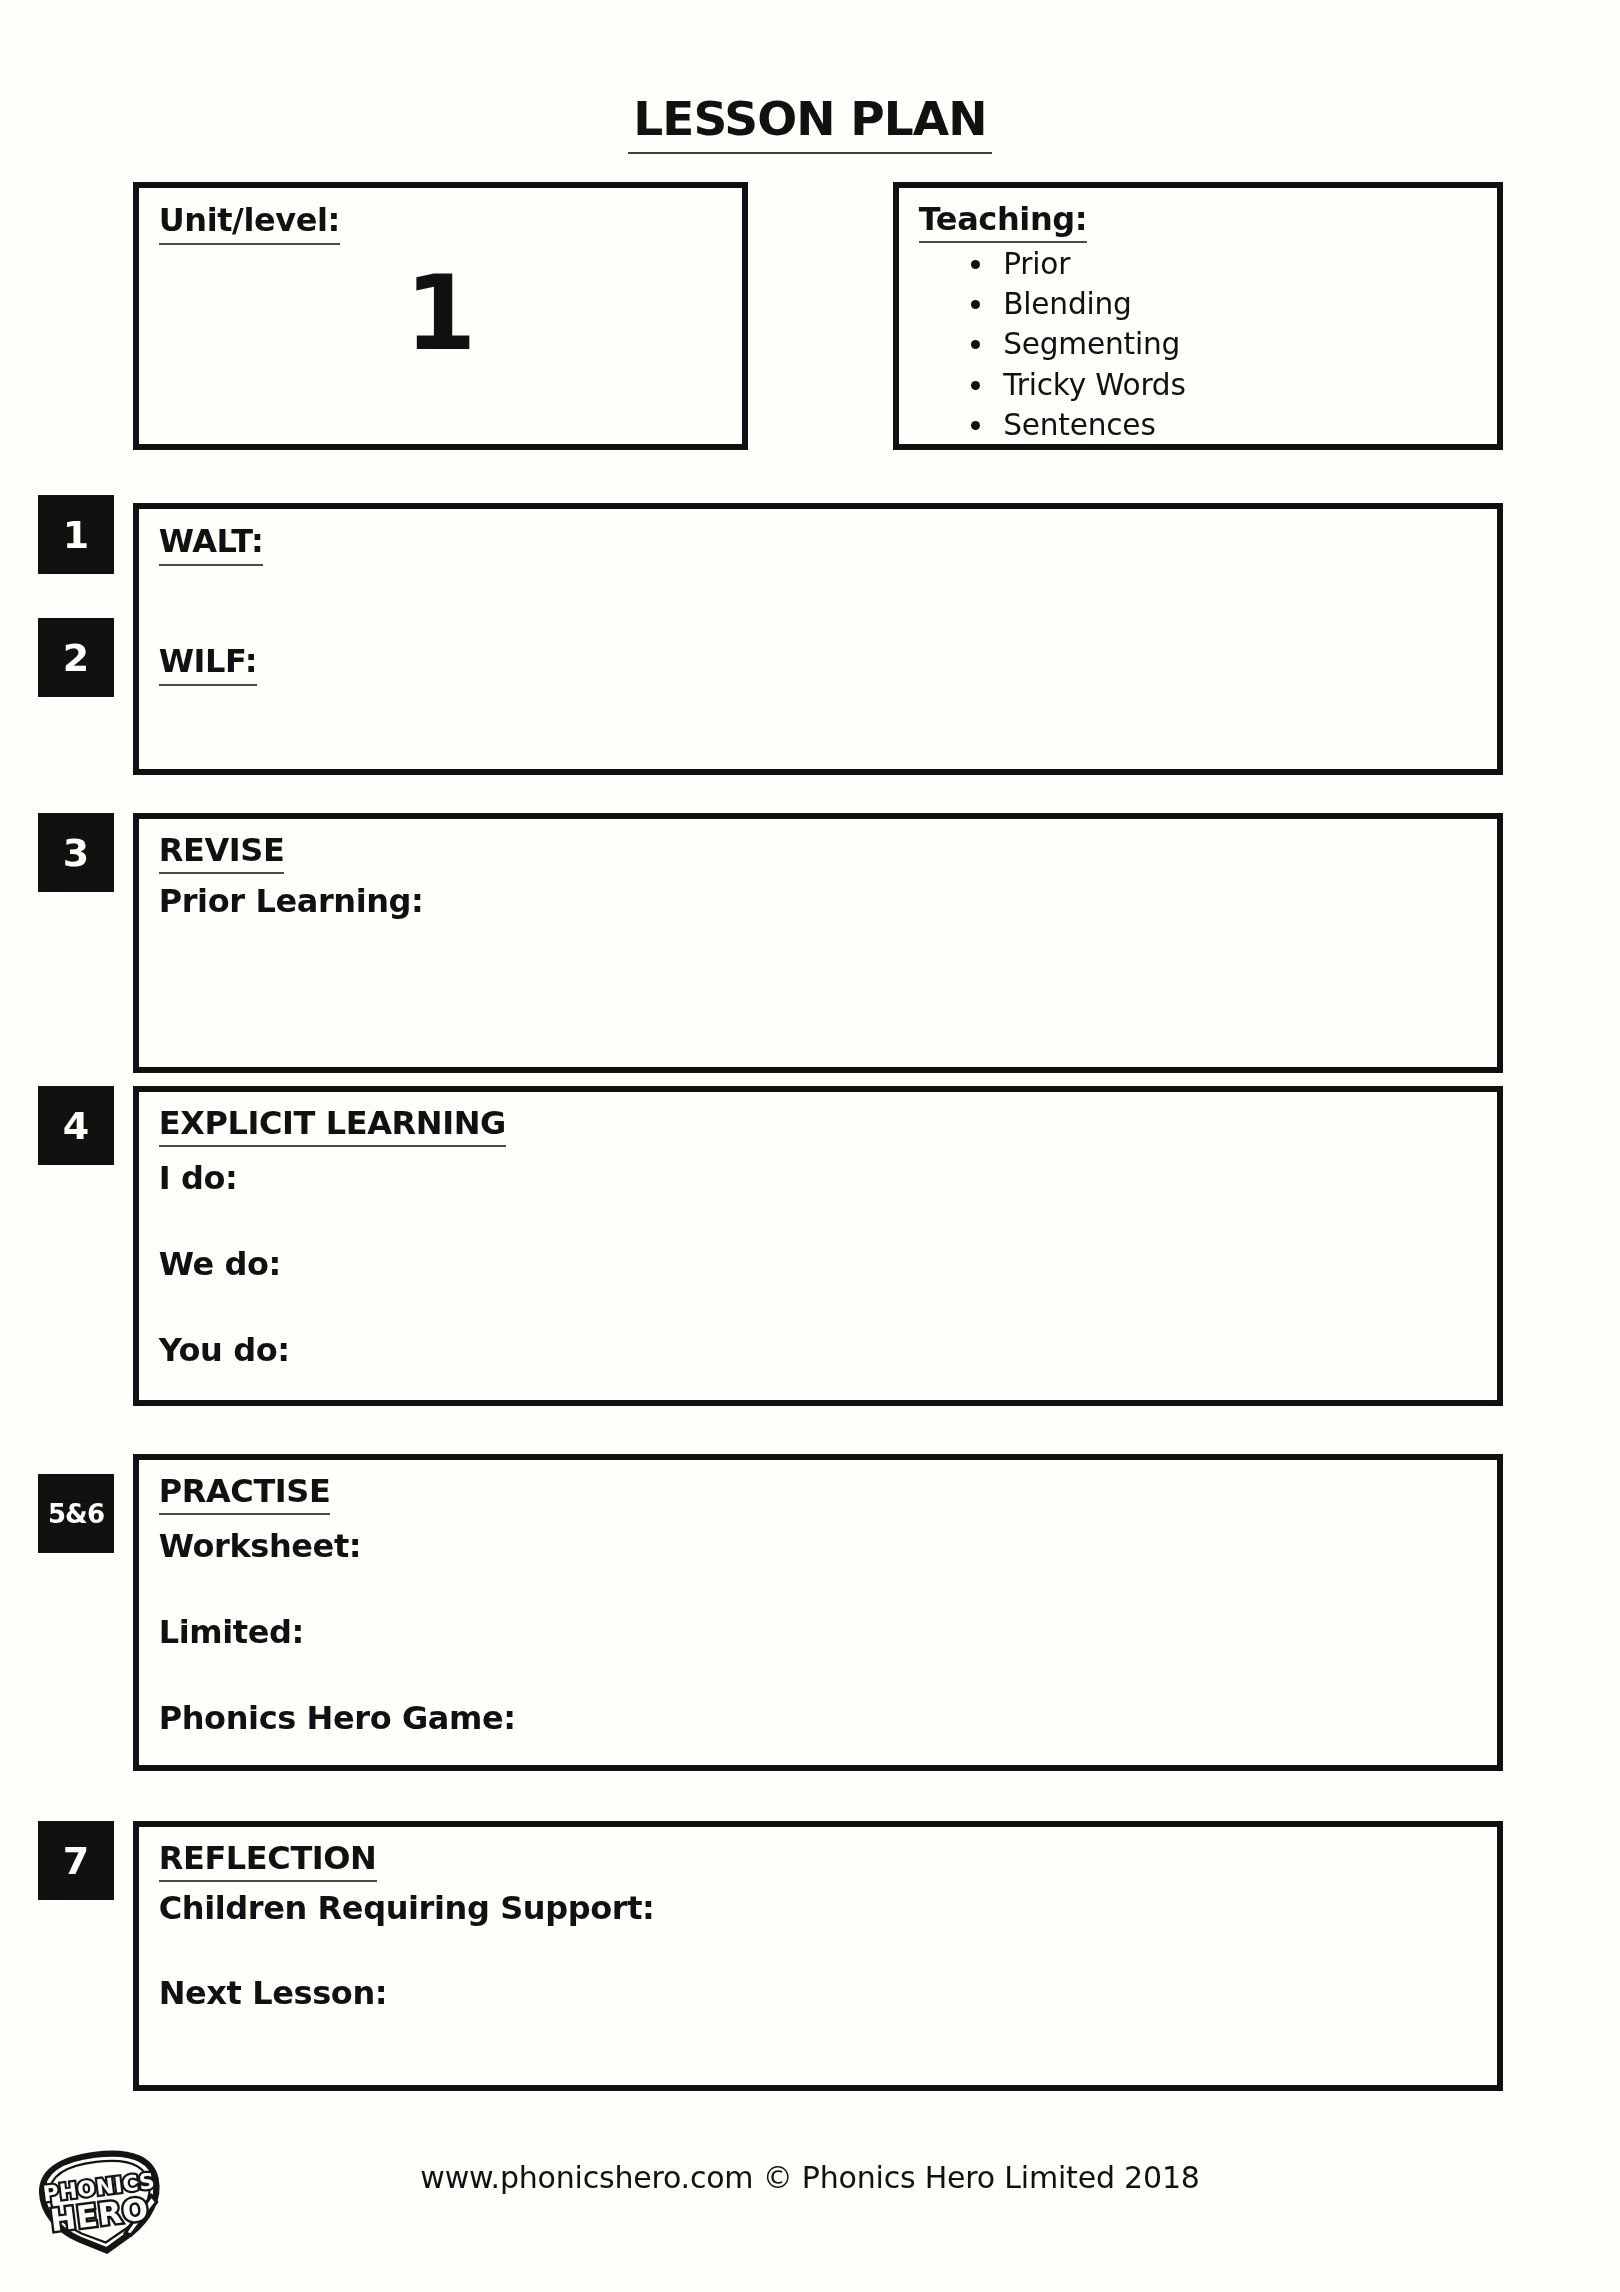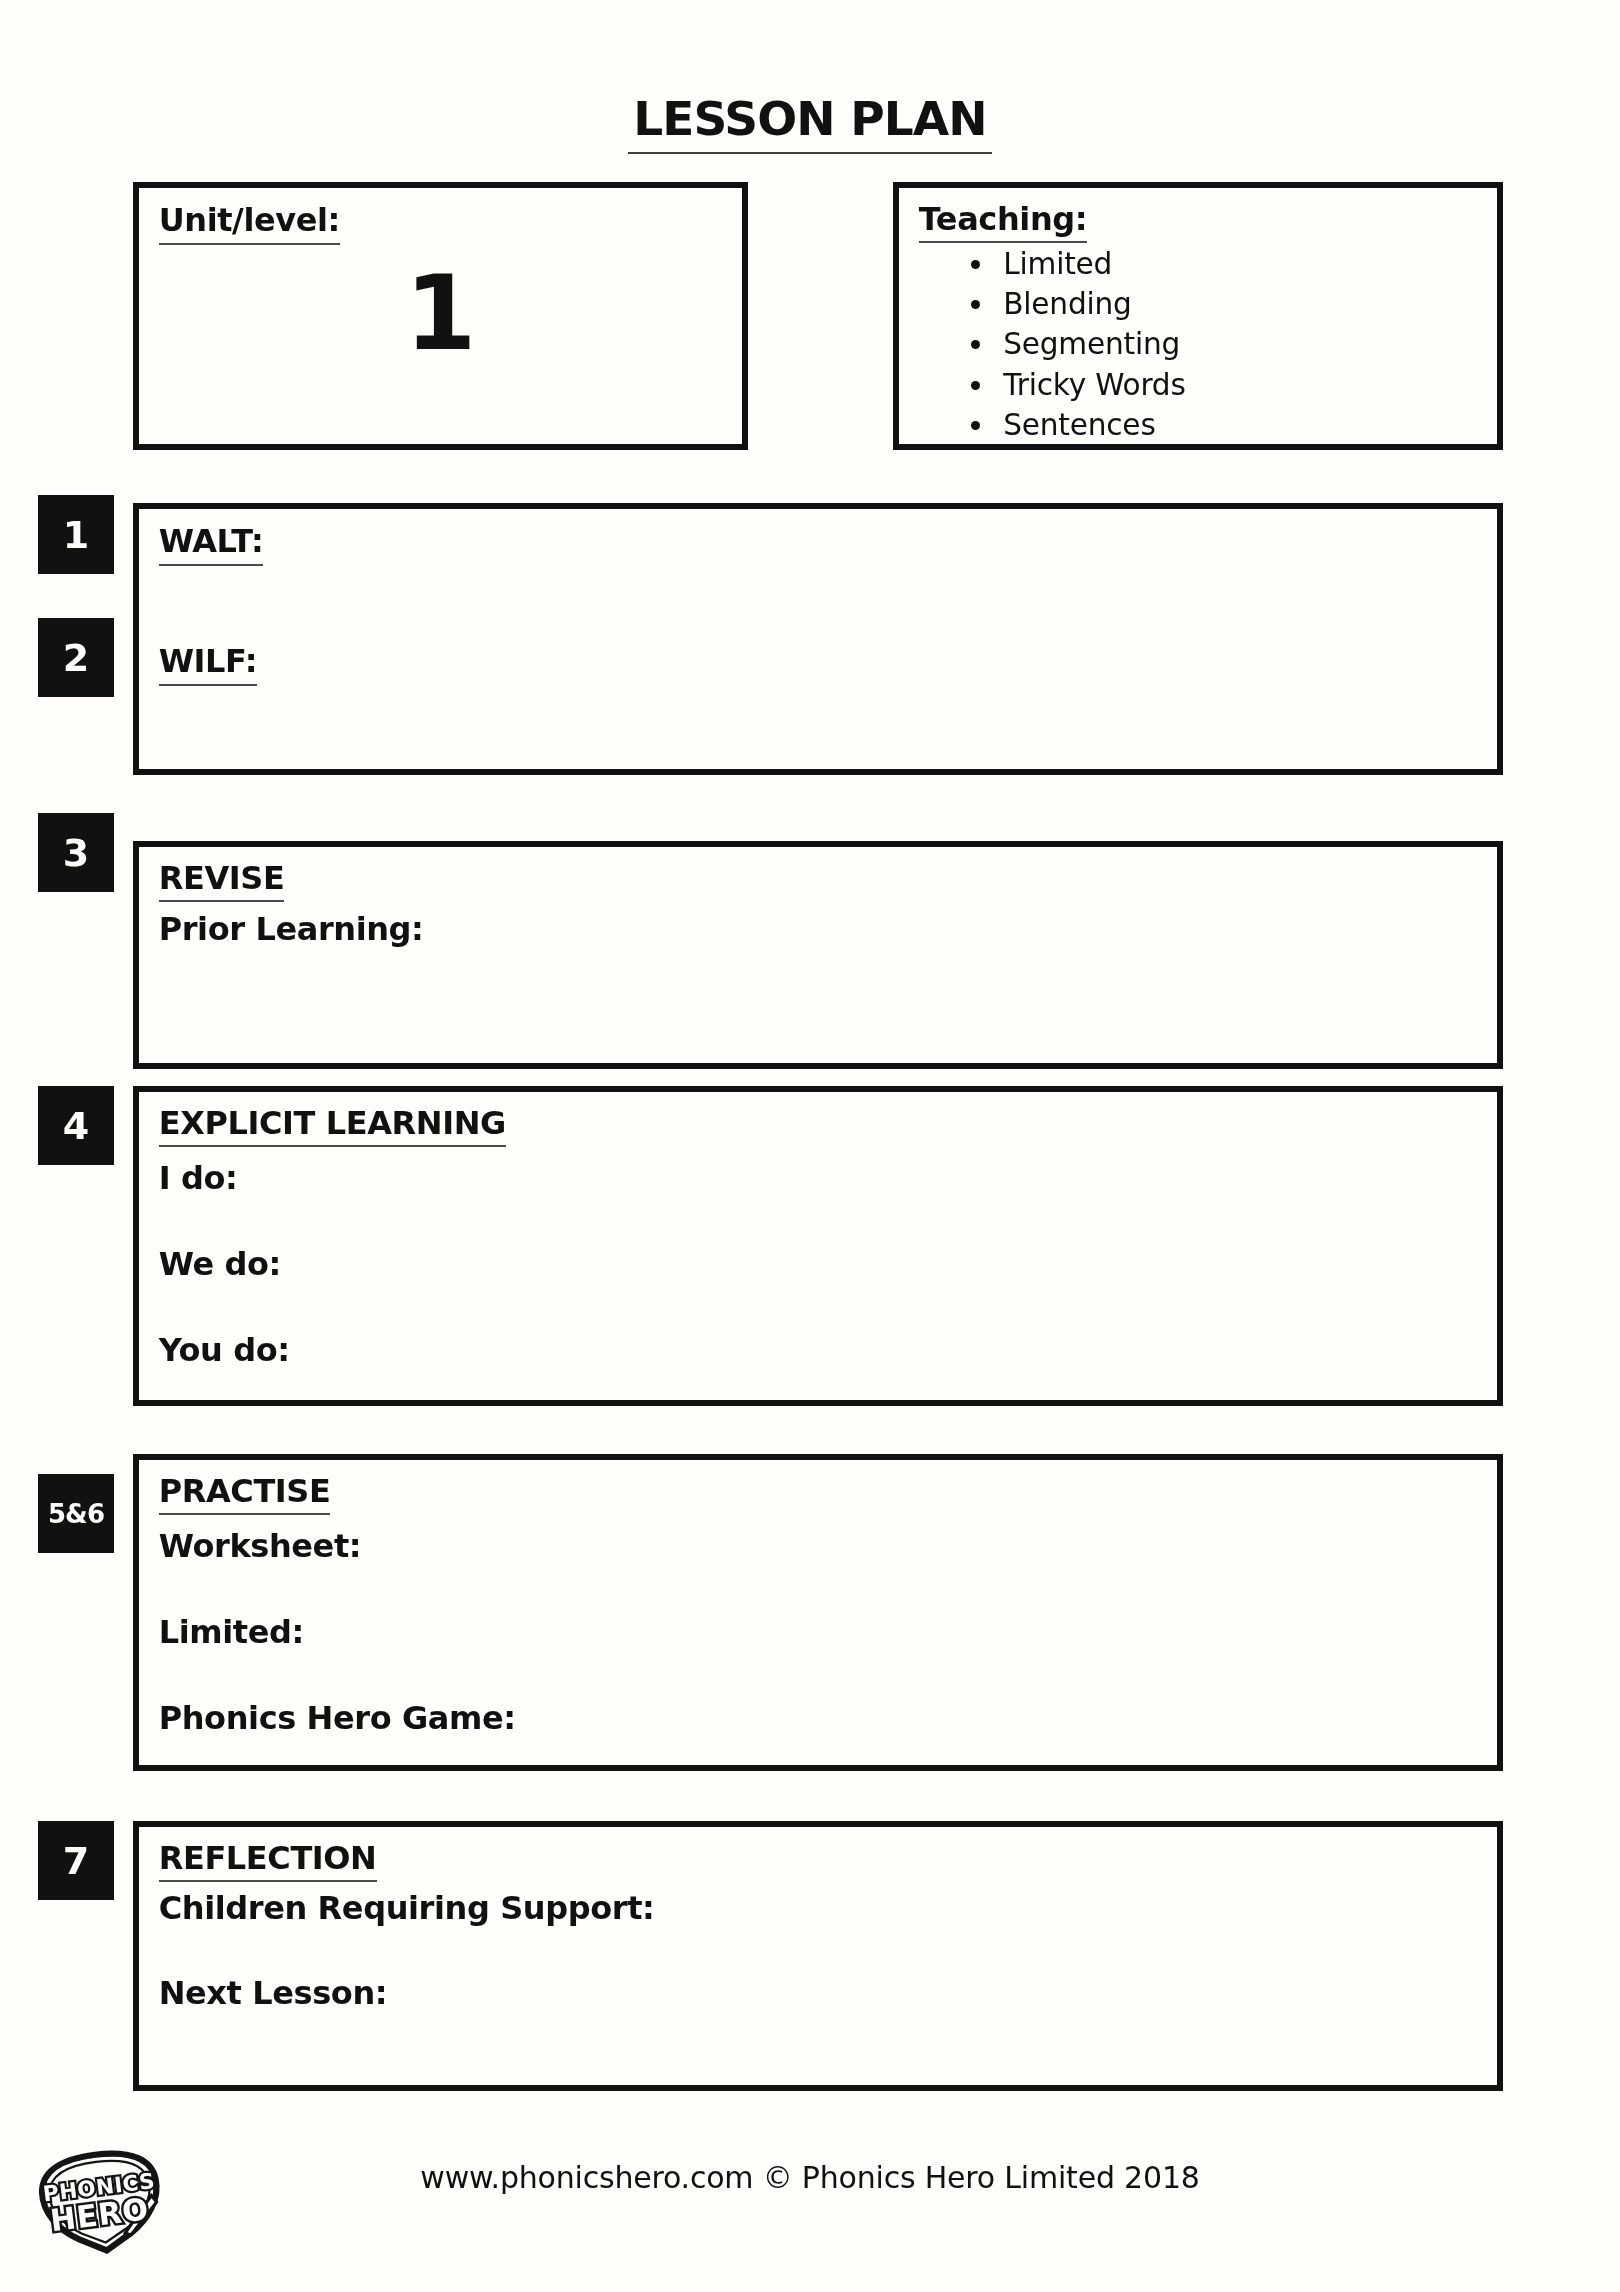--- a/index.html
+++ b/index.html
@@ -70,21 +70,21 @@
     background:var(--ink);color:var(--paper);
     display:flex;align-items:center;justify-content:center;
     font-size:38px;font-weight:700;
   }
   .badge.small-text{font-size:26px;letter-spacing:-0.9px;margin-top:20px;}
   .b1{top:495px;} .b2{top:618px;} .b3{top:813px;}
   .b4{top:1086px;} .b56{top:1454px;} .b7{top:1821px;}
   
   .sec{left:133px;width:1370px;}
   .sec-walt{top:495px;height:272px;margin-top:8px;}
-  .sec-revise{top:813px;height:228px;margin-top:28px;}
+  .sec-revise{top:813px;height:260px;}
   .sec-explicit{top:1086px;height:320px;}
   .sec-practise{top:1454px;height:317px;padding-left:24px;}
   .sec-reflection{top:1821px;height:270px;}
   
   .footer-text{
     position:absolute;left:0;top:2160px;width:100%;
     text-align:center;
     font-size:30px;font-weight:400;letter-spacing:-0.2px;
   }
   .logo{
@@ -106,21 +106,21 @@
       <span class="u">Unit/level:</span>
     </span>
     <span class="unit-value">1</span>
   </div>
 
   <div class="box teaching-box">
     <span class="label teaching-label">
       <span class="u">Teaching:</span>
     </span>
     <ul class="teaching-list">
-      <li>Limited</li>
+      <li>Prior</li>
       <li>Blending</li>
       <li>Segmenting</li>
       <li>Tricky Words</li>
       <li>Sentences</li>
     </ul>
   </div>
 
   <div class="badge b1">1</div>
   <div class="badge b2">2</div>
   <div class="badge b3">3</div>

